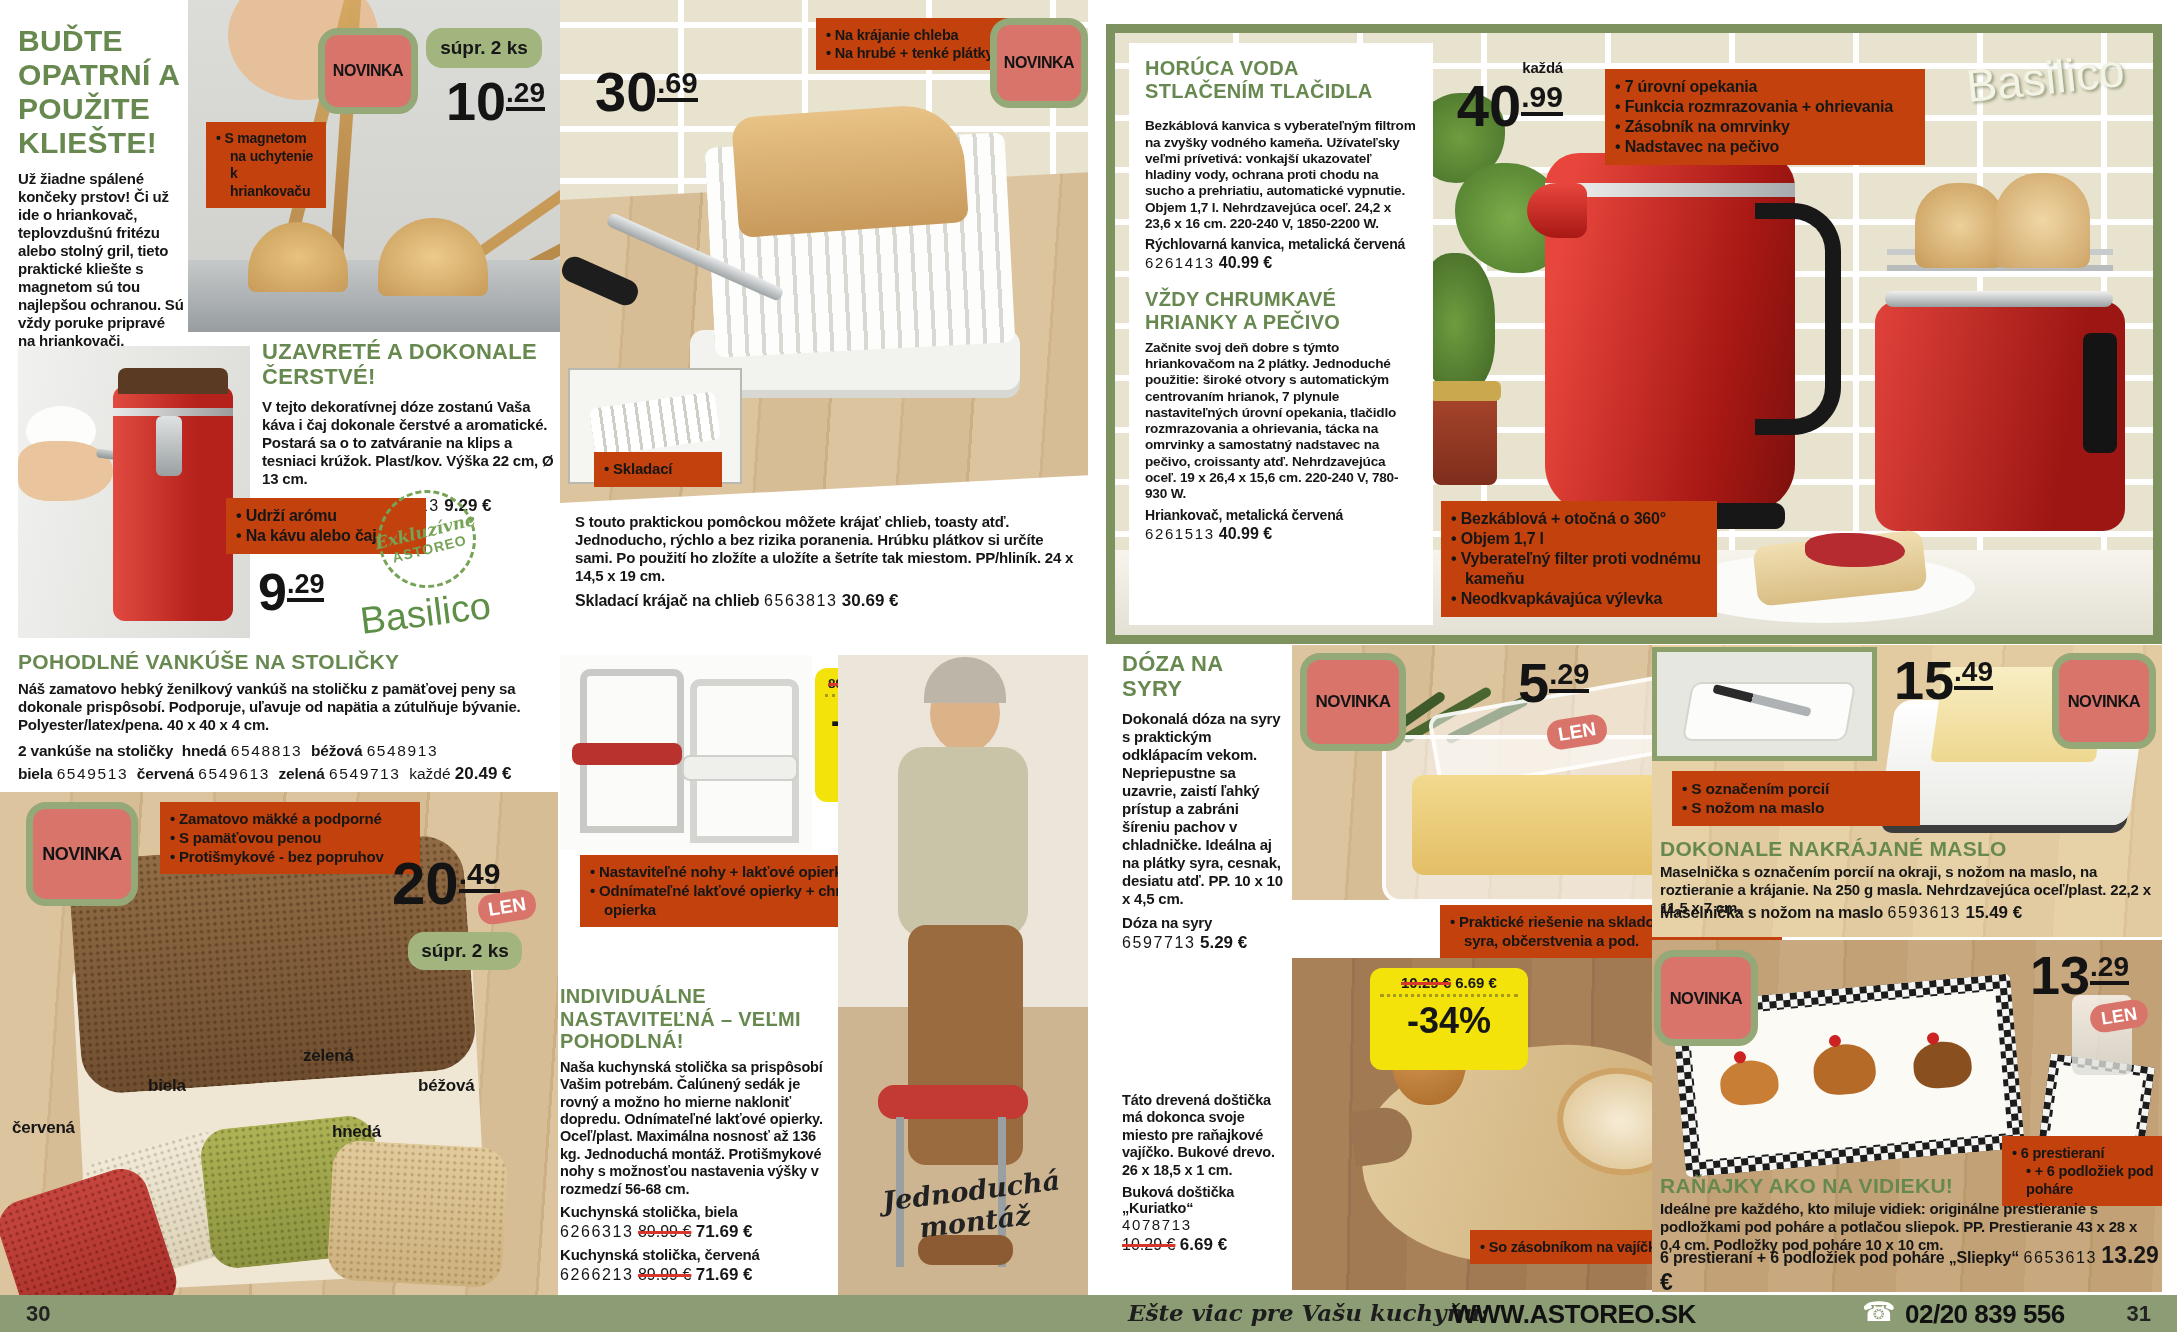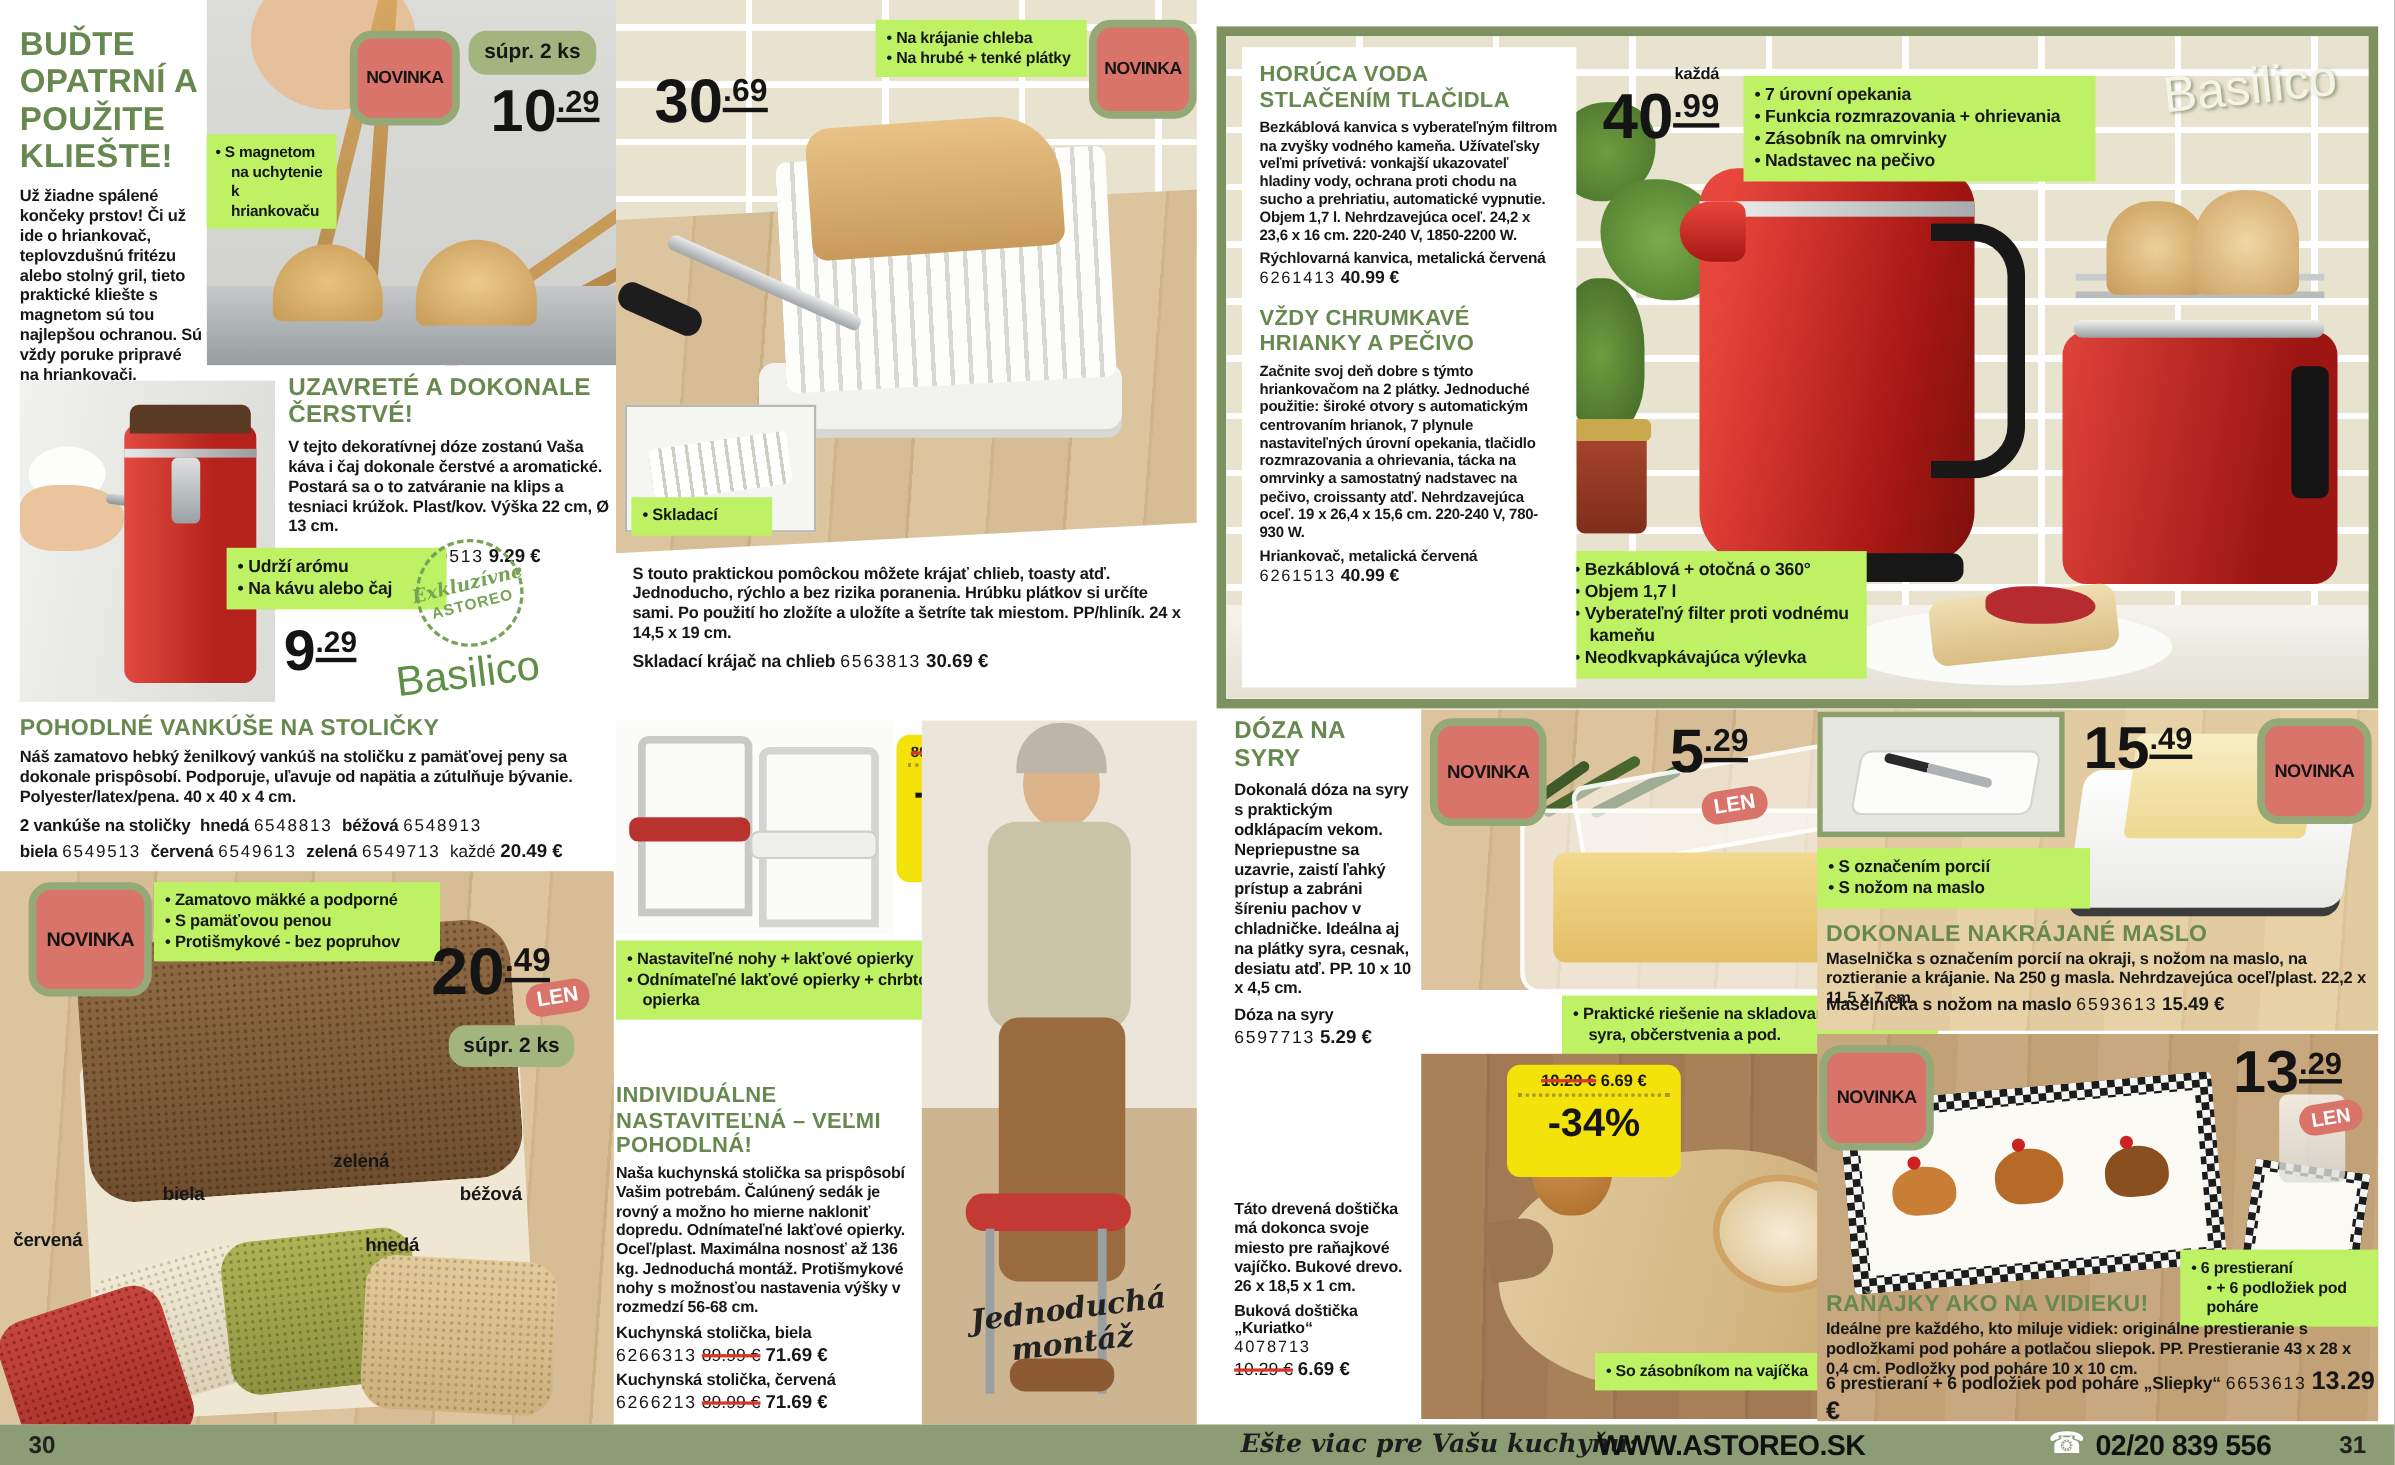--- a/index.html
+++ b/index.html
@@ -6,21 +6,21 @@
   #page{position:relative;width:2177px;height:1332px;background:#fff;overflow:hidden;
         font-family:"Liberation Sans",sans-serif;color:#161616;}
   .abs{position:absolute;}
   h2,h3,p,ul{margin:0;padding:0;}
   .headline{color:#67894f;font-weight:bold;letter-spacing:.3px;line-height:1.13;}
   .body{font-weight:bold;letter-spacing:-.2px;line-height:1.2;}
   .prodname{font-weight:bold;letter-spacing:-.2px;}
   .code{font-weight:normal;letter-spacing:1.6px;}
   .eur{font-weight:bold;}
   .old{text-decoration:line-through;text-decoration-color:#d8362a;text-decoration-thickness:3px;}
-  .bullets{background:#bef264;padding:8px 10px;font-weight:bold;letter-spacing:-.2px;line-height:1.25;}
+  .bullets{background:#c2410c;padding:8px 10px;font-weight:bold;letter-spacing:-.2px;line-height:1.25;margin-left:20px;}
   .bullets ul{list-style:none;}
   .bullets li{padding-left:14px;text-indent:-14px;}
   .bullets li::before{content:"•  ";}
   .novinka{background:#d9746b;border:7px solid #94a878;border-radius:20px;display:flex;
            align-items:center;justify-content:center;font-weight:bold;letter-spacing:-.5px;color:#141414;}
   .pill{background:#a3b57f;border-radius:16px;font-weight:bold;display:flex;align-items:center;justify-content:center;}
   .bigprice{display:flex;align-items:flex-start;font-weight:bold;color:#141414;line-height:1;}
   .bigprice .dec{border-bottom:4px solid #141414;margin-top:5px;}
   .len{background:#d9746b;color:#fff;font-weight:bold;border-radius:14px;display:flex;
        align-items:center;justify-content:center;transform:rotate(-9deg);}
@@ -304,21 +304,21 @@
         <ul>
           <li>Bezkáblová + otočná o 360°</li>
           <li>Objem 1,7 l</li>
           <li>Vyberateľný filter proti vodnému kameňu</li>
           <li>Neodkvapkávajúca výlevka</li>
         </ul>
       </div>
 
       <div class="abs" style="left:14px;top:10px;width:304px;height:582px;background:#fff;padding:14px 16px;box-sizing:border-box;">
         <h2 class="headline" style="font-size:20px;">HORÚCA VODA STLAČENÍM TLAČIDLA</h2>
-        <p class="body" style="font-size:13.6px;margin-top:6px;">Bezkáblová kanvica s vyberateľným filtrom na zvyšky vodného kameňa. Užívateľsky veľmi prívetivá: vonkajší ukazovateľ hladiny vody, ochrana proti chodu na sucho a prehriatiu, automatické vypnutie. Objem 1,7 l. Nehrdzavejúca oceľ. 24,2 x 23,6 x 16 cm. 220-240 V, 1850-2200 W.</p>
+        <p class="body" style="font-size:13.6px;margin-top:16px;">Bezkáblová kanvica s vyberateľným filtrom na zvyšky vodného kameňa. Užívateľsky veľmi prívetivá: vonkajší ukazovateľ hladiny vody, ochrana proti chodu na sucho a prehriatiu, automatické vypnutie. Objem 1,7 l. Nehrdzavejúca oceľ. 24,2 x 23,6 x 16 cm. 220-240 V, 1850-2200 W.</p>
         <p class="prodname" style="font-size:14px;margin-top:4px;">Rýchlovarná kanvica, metalická červená</p>
         <p style="font-size:15px;margin-top:2px;">
           <span class="code">6261413</span>
           <span class="eur" style="font-size:16px;">40.99 €</span>
         </p>
         <h2 class="headline" style="font-size:20px;margin-top:16px;">VŽDY CHRUMKAVÉ HRIANKY A PEČIVO</h2>
         <p class="body" style="font-size:13.6px;margin-top:6px;">Začnite svoj deň dobre s týmto hriankovačom na 2 plátky. Jednoduché použitie: široké otvory s automatickým centrovaním hrianok, 7 plynule nastaviteľných úrovní opekania, tlačidlo rozmrazovania a ohrievania, tácka na omrvinky a samostatný nadstavec na pečivo, croissanty atď. Nehrdzavejúca oceľ. 19 x 26,4 x 15,6 cm. 220-240 V, 780-930 W.</p>
         <p class="prodname" style="font-size:14px;margin-top:4px;">Hriankovač, metalická červená</p>
         <p style="font-size:15px;margin-top:2px;">
           <span class="code">6261513</span>

